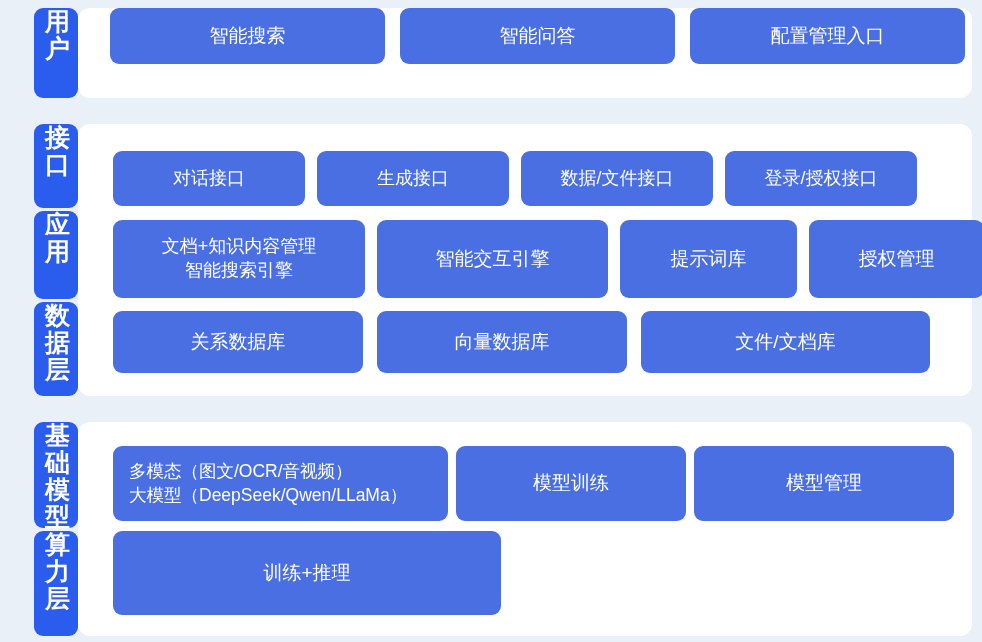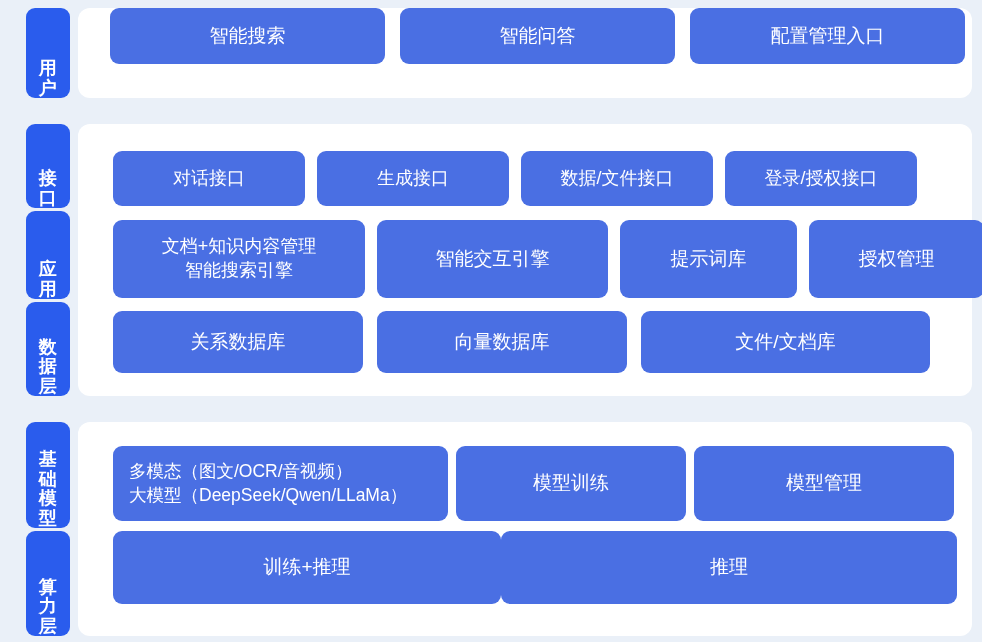--- a/index.html
+++ b/index.html
@@ -34,31 +34,31 @@
     right: 10px;
     top: 0;
     bottom: 0;
     background: #ffffff;
     border-radius: 12px;
   }
 
   
   .tab {
     position: absolute;
-    left: 26px;
+    left: 34px;
     width: 44px;
     background: #2a5ced;
     border-radius: 9px;
     color: #ffffff;
-    font-size: 18px;
+    font-size: 25px;
     font-weight: bold;
     line-height: 1.08;
     letter-spacing: 0.5px;
     display: flex;
-    align-items: flex-end;
+    align-items: flex-start;
     justify-content: center;
     text-align: center;
     box-sizing: border-box;
   }
   .tab span {
     display: block;
     width: 22px;
     word-break: break-all;
   }
 
@@ -124,21 +124,21 @@
   
   #block-bottom { top: 422px; height: 214px; }
   #tab-foundation { top: 422px; height: 106px; }
   #tab-compute    { top: 531px; height: 105px; }
 
   #row-model { left: 113px; top: 446px; height: 75px; gap: 8px; }
   #row-model-1 { width: 335px; }
   #row-model-2 { width: 230px; }
   #row-model-3 { width: 260px; font-family: Liberation Serif, serif; }
 
-  #row-compute { left: 113px; top: 531px; height: 73px; gap: 0; }
+  #row-compute { left: 113px; top: 531px; height: 84px; gap: 8px; }
   #row-compute-1 { width: 388px; }
   #row-compute-2 { width: 456px; }
 </style>
 </head>
 <body>
 
 <div class="diagram">
 
   <div class="block" id="block-user">
     <div class="card"></div>
@@ -198,16 +198,15 @@
 
   <div class="row" id="row-model">
     <div class="box model-main" id="row-model-1">多模态（图文/OCR/音视频）
 大模型（DeepSeek/Qwen/LLaMa）</div>
     <div class="box" id="row-model-2">模型训练</div>
     <div class="box" id="row-model-3">模型管理</div>
   </div>
 
   <div class="row" id="row-compute">
     <div class="box" id="row-compute-1">训练+推理</div>
-    <div class="box" id="row-compute-2">推理</div>
   </div>
 
 </div>
 
 </body></html>

